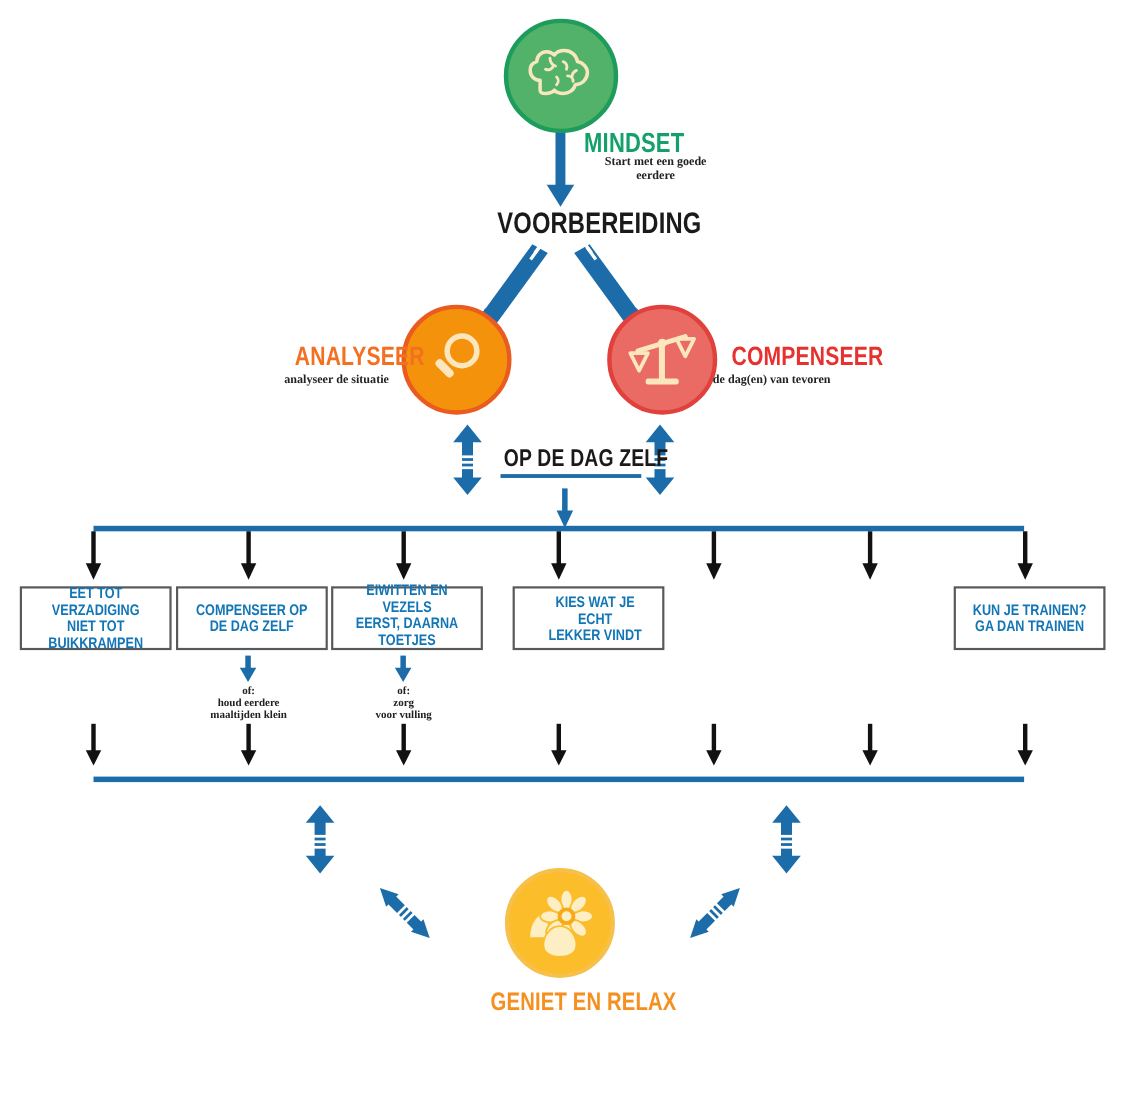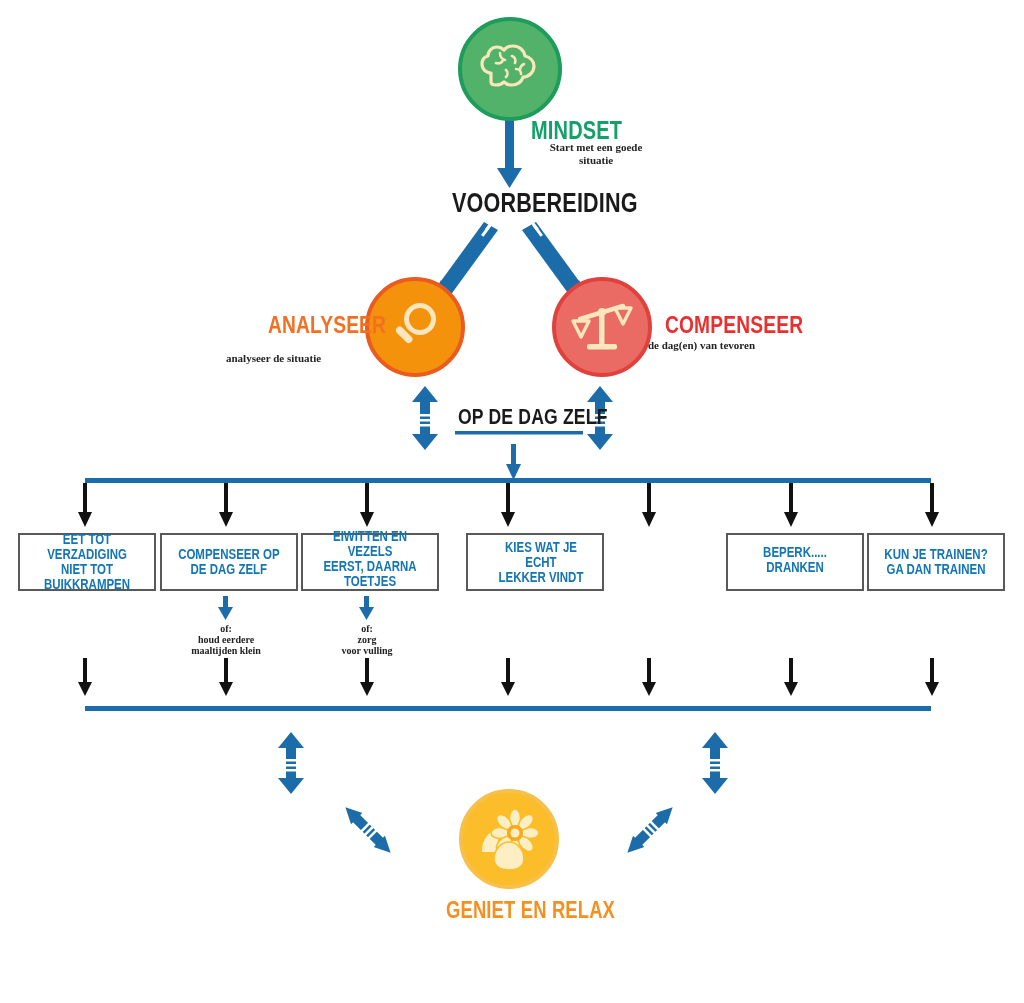--- a/index.html
+++ b/index.html
@@ -25,21 +25,21 @@
   .t-analyseer{left:268px;top:311px;font-size:24px;color:#f37021;}
   .t-compenseer{left:665px;top:311px;font-size:24px;color:#e8312f;}
   .t-voorbereiding{left:452px;top:188px;font-size:27px;color:#1a1a1a;}
   .t-opdedag{left:458px;top:404px;font-size:22px;color:#1a1a1a;}
   .t-geniet{left:446px;top:897px;font-size:23px;color:#f59020;}
 
   
   .sub{font-family:"Liberation Serif", serif;font-weight:bold;font-size:11px;
        color:#222;line-height:13px;text-align:center;white-space:pre-line;}
   .s-mindset{left:516px;top:141px;width:160px;}
-  .s-analyseer{left:226px;top:352px;width:160px;text-align:left;}
+  .s-analyseer{left:226px;top:339px;width:160px;text-align:center;}
   .s-compenseer{left:648px;top:339px;width:175px;text-align:left;font-family:Liberation Serif, serif;}
 
   .ofnote{font-family:"Liberation Serif", serif;font-weight:bold;font-size:10px;
           color:#222;line-height:11px;text-align:center;white-space:pre-line;}
 
   
   .box{position:absolute;top:533px;height:58px;border:2px solid #58595b;
        background:#fff;box-sizing:border-box;display:flex;align-items:center;justify-content:center;}
   .box-label{font-family:"Liberation Sans Narrow","Liberation Sans",sans-serif;
        font-weight:bold;font-size:14px;color:#1275b5;text-align:center;line-height:15px;
@@ -252,21 +252,21 @@
         <ellipse cx="28" cy="36" rx="5.5" ry="9" transform="rotate(45 28 36)"></ellipse>
       </g>
       <circle cx="39" cy="25" r="8" fill="#f7a81b"></circle>
       <circle cx="39" cy="25" r="4.5" fill="#fdeec4"></circle>
       <path d="M33 34c9 0 15 9 15 17 0 7-6 11-15 11s-15-4-15-11c0-8 6-17 15-17z" fill="#fdeec4" stroke="#fbbd2a" stroke-width="1.6"></path>
     </svg>
   </div>
 
   <div class="abs hl t-mindset">MINDSET</div>
   <div class="abs sub s-mindset">Start met een goede
-situatie</div>
+eerdere</div>
 
   <div class="abs hl t-voorbereiding">VOORBEREIDING</div>
 
   <div class="abs hl t-analyseer">ANALYSEER</div>
   <div class="abs sub s-analyseer">analyseer de situatie</div>
 
   <div class="abs hl t-compenseer">COMPENSEER</div>
   <div class="abs sub s-compenseer">de dag(en) van tevoren</div>
 
   <div class="abs hl t-opdedag">OP DE DAG ZELF</div>
@@ -281,23 +281,20 @@
     <span class="box-label">COMPENSEER OP
 DE DAG ZELF</span>
   </div>
   <div class="box" style="left:301px;width:138px;align-items:flex-end;">
     <span class="box-label">EIWITTEN EN VEZELS
 EERST, DAARNA TOETJES</span>
   </div>
   <div class="box" style="left:466px;width:138px;padding-left:12px;">
     <span class="box-label">KIES WAT JE ECHT
 LEKKER VINDT</span>
-  </div>
-  <div class="box" style="left:726px;width:138px;align-items:flex-start;padding-top:10px;">
-    <span class="box-label">BEPERK..... DRANKEN</span>
   </div>
   <div class="box" style="left:867px;width:138px;">
     <span class="box-label">KUN JE TRAINEN?
 GA DAN TRAINEN</span>
   </div>
 
   <div class="abs ofnote" style="left:156px;top:623px;width:140px;">of:
 houd eerdere
 maaltijden klein</div>
   <div class="abs ofnote" style="left:297px;top:623px;width:140px;">of:

